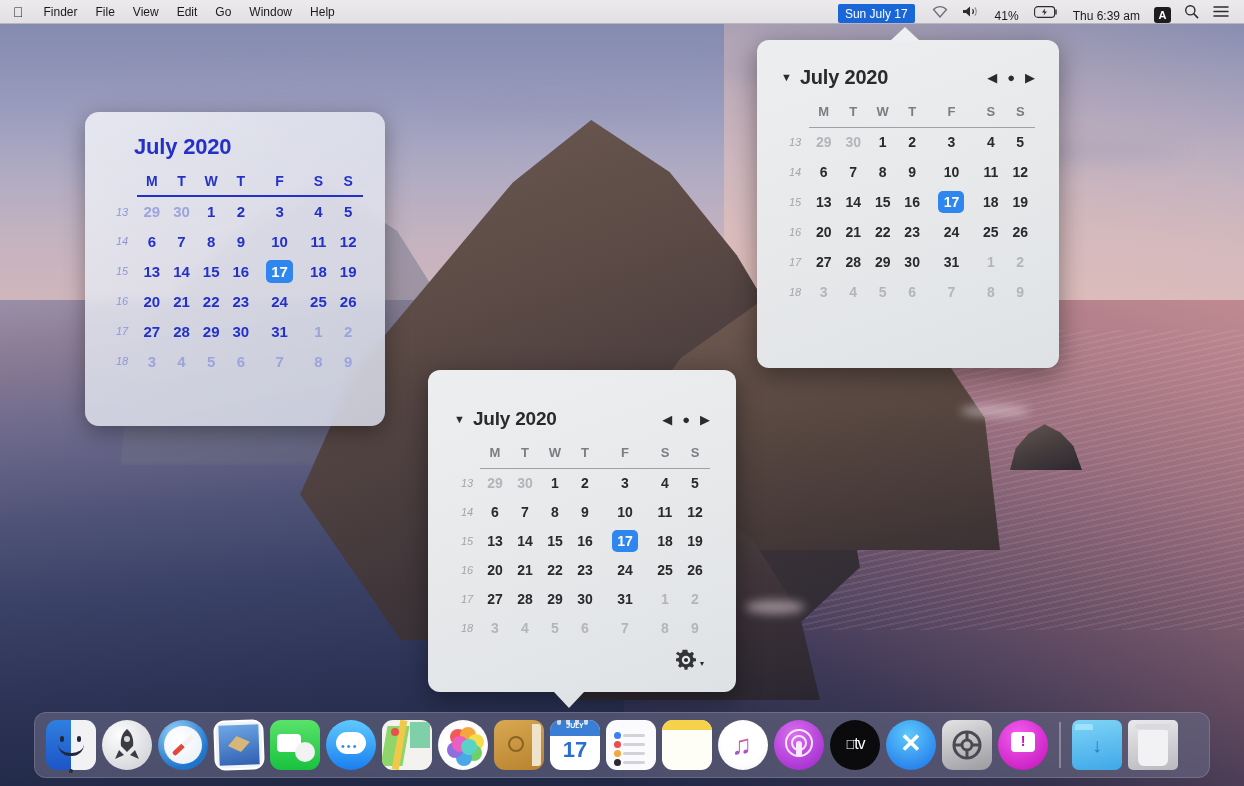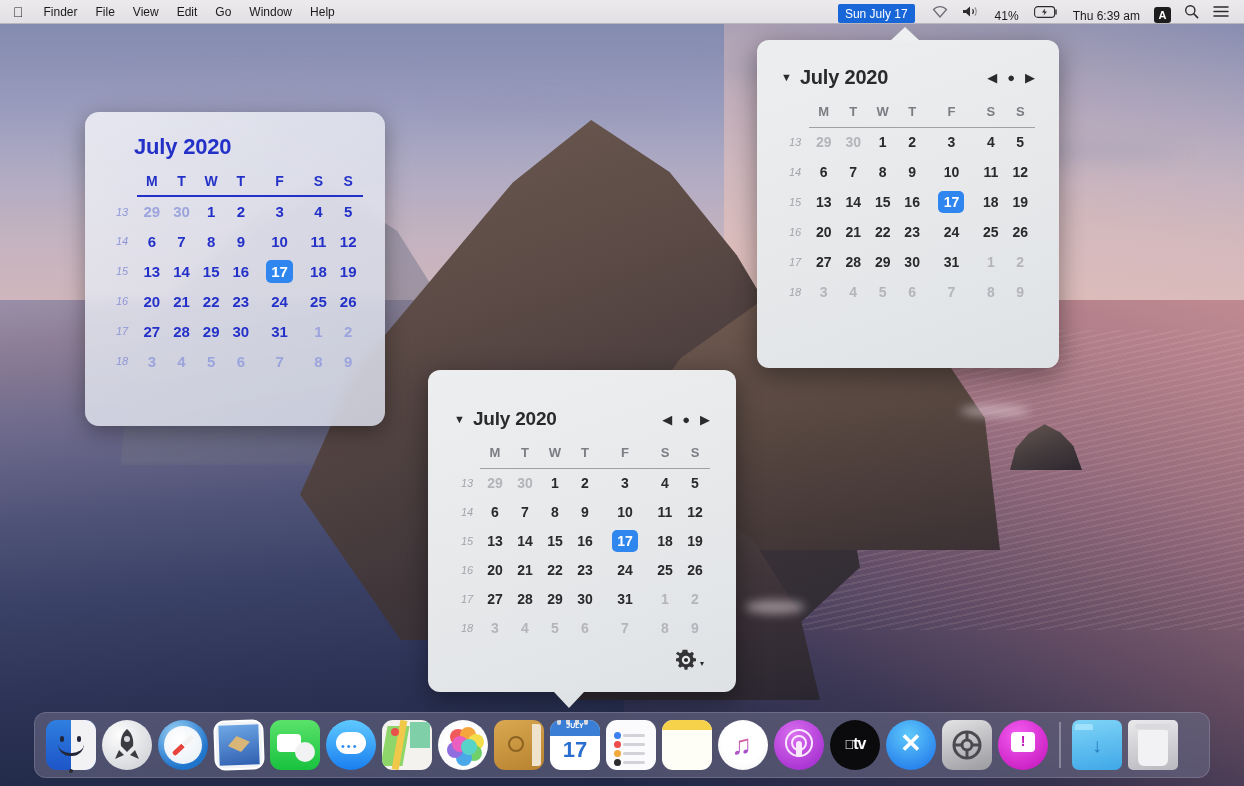--- a/index.html
+++ b/index.html
@@ -281,21 +281,21 @@
   .ic-notes { background:#fffef6; }
   .ic-notes .hd { position:absolute; left:0; top:0; width:100%; height:10px; background:#f5d24a; }
   .ic-music { background:radial-gradient(circle at 50% 45%,#ffffff 55%,#f0f0f2 100%); }
   .ic-music .note { position:absolute; left:13px; top:11px; font-size:28px; line-height:1;
     background:linear-gradient(160deg,#fb5f6d,#8a4ff0); -webkit-background-clip:text; background-clip:text; color:transparent; }
   .ic-pod { background:radial-gradient(circle at 40% 30%,#d96ef0,#9b23c9); }
   .ic-pod .r1 { position:absolute; left:11px; top:9px; width:28px; height:28px; border:2.5px solid #fbe8ff; border-radius:50%; }
   .ic-pod .r2 { position:absolute; left:17px; top:15px; width:16px; height:16px; border:2.5px solid #fbe8ff; border-radius:50%; }
   .ic-pod .bd { position:absolute; left:22px; top:21px; width:6px; height:16px; background:#fbe8ff; border-radius:3px; }
   .ic-tv { background:#0b0b0d; }
-  .ic-tv .tvt { position:absolute; left:0; top:15px; width:100%; text-align:center; color:#fff; font-size:16px; font-weight:bold; letter-spacing:-1px; }
+  .ic-tv .tvt { position:absolute; left:0; top:15px; width:100%; text-align:center; color:#fff; font-size:16px; font-weight:normal; letter-spacing:-1px; }
   .ic-appstore { background:radial-gradient(circle at 45% 30%,#5ec9fb,#1a6fe8); }
   .ic-appstore .a { position:absolute; left:0; top:10px; width:100%; text-align:center; color:#fff; font-size:26px; font-weight:bold; line-height:1; }
   .ic-sys { background:linear-gradient(160deg,#e4e4e6,#9a9a9f); }
   .ic-sys .gearwrap { position:absolute; left:9px; top:9px; width:32px; height:32px; }
   .ic-magenta { background:radial-gradient(circle at 40% 30%,#f45cf0,#c010b8); }
   .ic-magenta .sq { position:absolute; left:13px; top:12px; width:24px; height:20px; background:#fff; border-radius:4px; }
   .ic-magenta .sq:after { content:"!"; position:absolute; left:0; top:1px; width:100%; text-align:center; color:#c010b8; font-weight:bold; font-size:14px; }
   .ic-folder { background:linear-gradient(170deg,#7fd4f7,#3fa8e8); border-radius:7px; }
   .ic-folder .tab { position:absolute; left:3px; top:4px; width:18px; height:6px; background:#9fe0fb; border-radius:2px 2px 0 0; }
   .ic-folder .arw { position:absolute; left:0; top:14px; width:100%; text-align:center; color:#2a7fc0; font-size:20px; }

